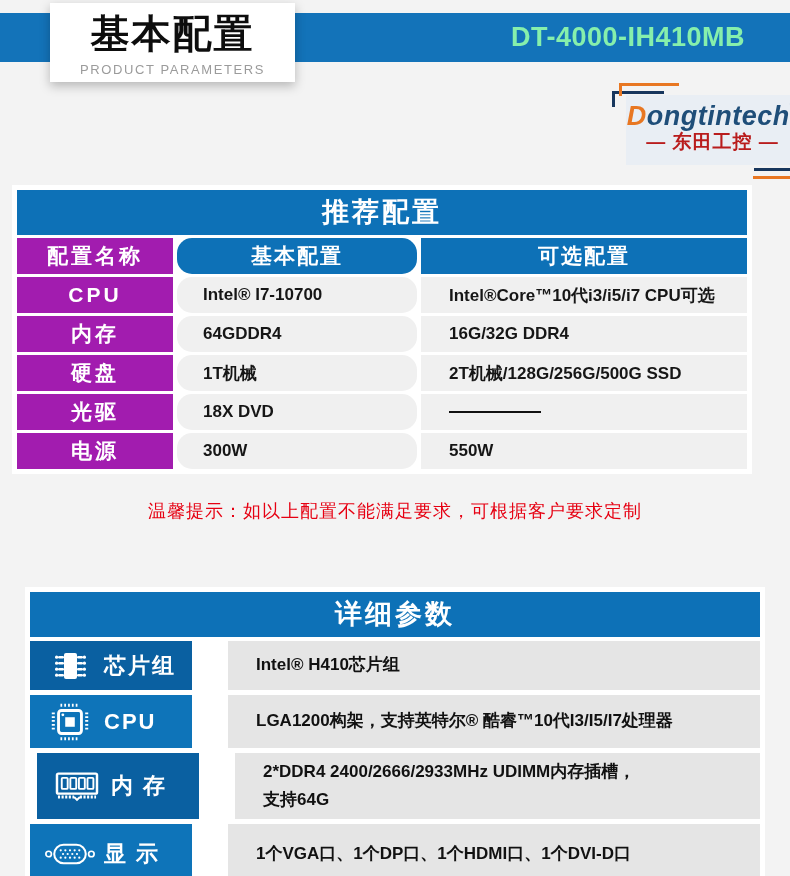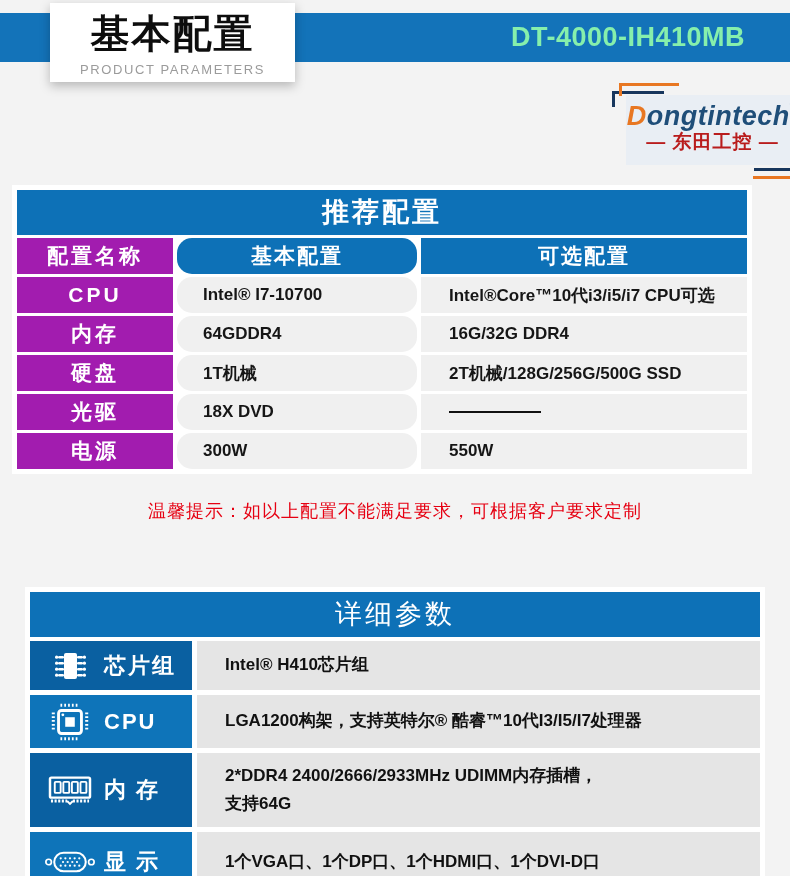--- a/index.html
+++ b/index.html
@@ -46,32 +46,32 @@
          letter-spacing:2px; justify-content:center; padding-left:0; }
   .dashline { width:92px; border-top:2px solid #111; }
 
   
   .tip { position:absolute; left:0; top:499px; width:790px; text-align:center;
          color:#e60012; font-size:18px; font-weight:500; letter-spacing:1px; }
 
   
   .det-table { position:absolute; left:25px; top:587px; width:740px; background:#fff; padding:5px; }
   .det-title { height:45px; line-height:45px; background:#0d71b7; color:#fff; text-align:center;
-               font-size:27px; font-weight:normal; letter-spacing:3px; margin-bottom:4px; }
-  .det-row { display:flex; margin-bottom:5px; }
+               font-size:27px; font-weight:bold; letter-spacing:3px; margin-bottom:4px; }
+  .det-row { display:flex; margin-bottom:5px;gap:31px; }
   .det-row:last-child { margin-bottom:0; }
   .det-label { width:162px; flex:none; color:#fff; display:flex; align-items:center;
                padding-left:12px; font-size:22px; font-weight:bold; letter-spacing:2px; }
   .det-label .ic { width:56px; flex:none; display:flex; align-items:center; justify-content:center; }
   .det-label .lbl { margin-left:6px; }
   .row-dark  .det-label { background:#0a60a1; }
   .row-light .det-label { background:#0e74b9; }
   .det-value { flex:1; margin-left:5px; background:#e5e5e5; color:#111; font-size:17px; font-weight:600;
                display:flex; align-items:center; padding-left:28px; white-space:pre-line; line-height:1.65; }
-  .h-r1 { height:49px; } .h-r2 { height:53px; } .h-r3 { height:74px; } .h-r4 { height:60px; }
+  .h-r1 { height:49px; } .h-r2 { height:53px; } .h-r3 { height:66px;margin-left:7px; } .h-r4 { height:60px; }
 </style>
 </head>
 <body>
 
 <div class="page">
 
   <div class="top-banner">
     <div class="model">DT-4000-IH410MB</div>
   </div>
 

